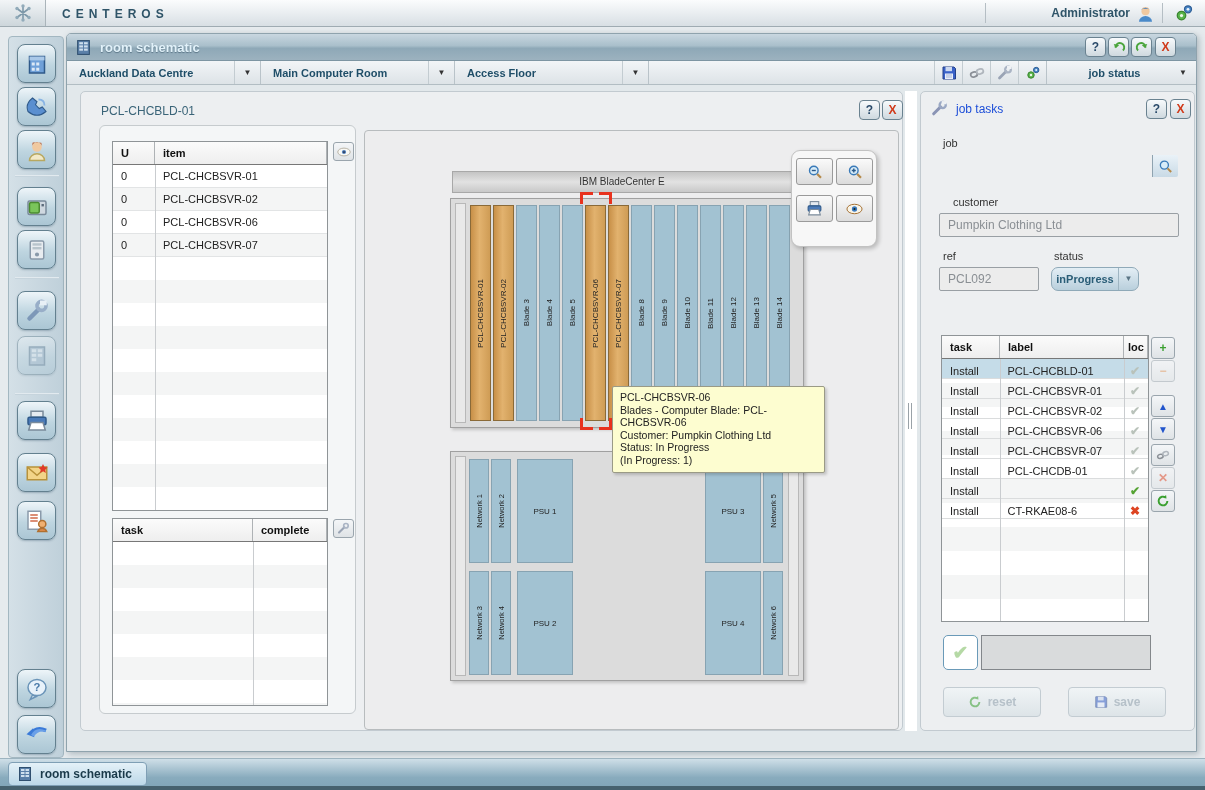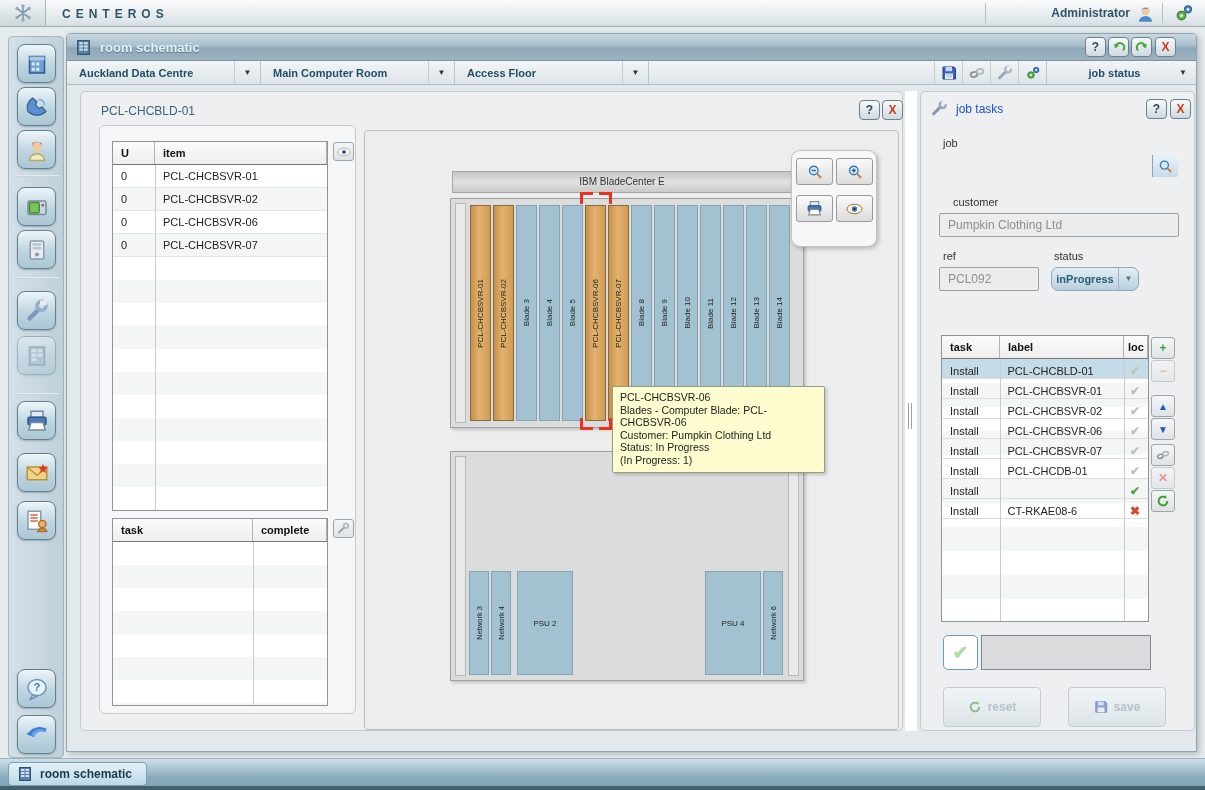--- a/index.html
+++ b/index.html
@@ -146,21 +146,21 @@
 
   .side-action { position:absolute; left:230px; width:24px; height:22px; border:1px solid #9aa5ad; border-radius:3px;
     background:linear-gradient(#f4f6f8,#dfe3e6); display:flex; align-items:center; justify-content:center;
     font-size:12px; font-weight:bold; cursor:pointer; }
   .side-action.dis { opacity:.5; cursor:default; }
 
   .confirm-chk { position:absolute; left:22px; top:543px; width:35px; height:35px; background:#fff;
     border:1px solid #6a9ab8; border-radius:5px; display:flex; align-items:center; justify-content:center;
     color:#b5d9a5; font-size:19px; font-weight:bold; cursor:pointer; }
   .note-box { position:absolute; left:60px; top:543px; width:170px; height:35px; background:#d9dbdc; border:1px solid #83878b; }
-  .big-btn { position:absolute; top:595px; width:98px; height:40px; border:1px solid #c3ccd2; border-radius:4px;
+  .big-btn { position:absolute; top:595px; width:98px; height:30px; border:1px solid #c3ccd2; border-radius:4px;
     background:linear-gradient(#f0f4f6,#dde4e8); display:flex; align-items:center; justify-content:center; gap:6px;
     font-size:12px; font-weight:bold; color:#b6c1c9; cursor:default; }
   .big-btn svg { opacity:.55; }
 
   
   .taskbar { position:absolute; left:0; top:758px; width:1205px; height:32px;
     background:linear-gradient(#cfdfe8,#88abbd 60%,#7fa3b6); border-top:1px solid #9db4c0; }
   .taskbar::after { content:""; position:absolute; left:0; bottom:0; width:100%; height:4px; background:#46616e; }
   .task-btn { position:absolute; left:8px; top:3px; height:24px; padding:0 14px 0 8px;
     background:linear-gradient(#e4f1f8,#bcd8e8); border:1px solid #7f9fb5; border-radius:4px;
@@ -491,20 +491,38 @@
         </div>
 
         <div class="bracket tl"></div>
         <div class="bracket tr"></div>
         <div class="bracket bl"></div>
         <div class="bracket br"></div>
 
         <div class="chassis bottom">
           <div class="rail left"></div>
           <div class="rail right"></div>
+          <div class="module-row r1" id="modrow1">
+              <div class="mod network">
+                <span class="vlabel">Network 1</span>
+              </div>
+              <div class="mod network">
+                <span class="vlabel">Network 2</span>
+              </div>
+              <div class="mod psu">
+                <span class="hlabel">PSU 1</span>
+              </div>
+              <div class="mod-gap"></div>
+              <div class="mod psu">
+                <span class="hlabel">PSU 3</span>
+              </div>
+              <div class="mod network">
+                <span class="vlabel">Network 5</span>
+              </div>
+            </div>
           <div class="module-row r2" id="modrow2">
               <div class="mod network">
                 <span class="vlabel">Network 3</span>
               </div>
               <div class="mod network">
                 <span class="vlabel">Network 4</span>
               </div>
               <div class="mod psu">
                 <span class="hlabel">PSU 2</span>
               </div>

